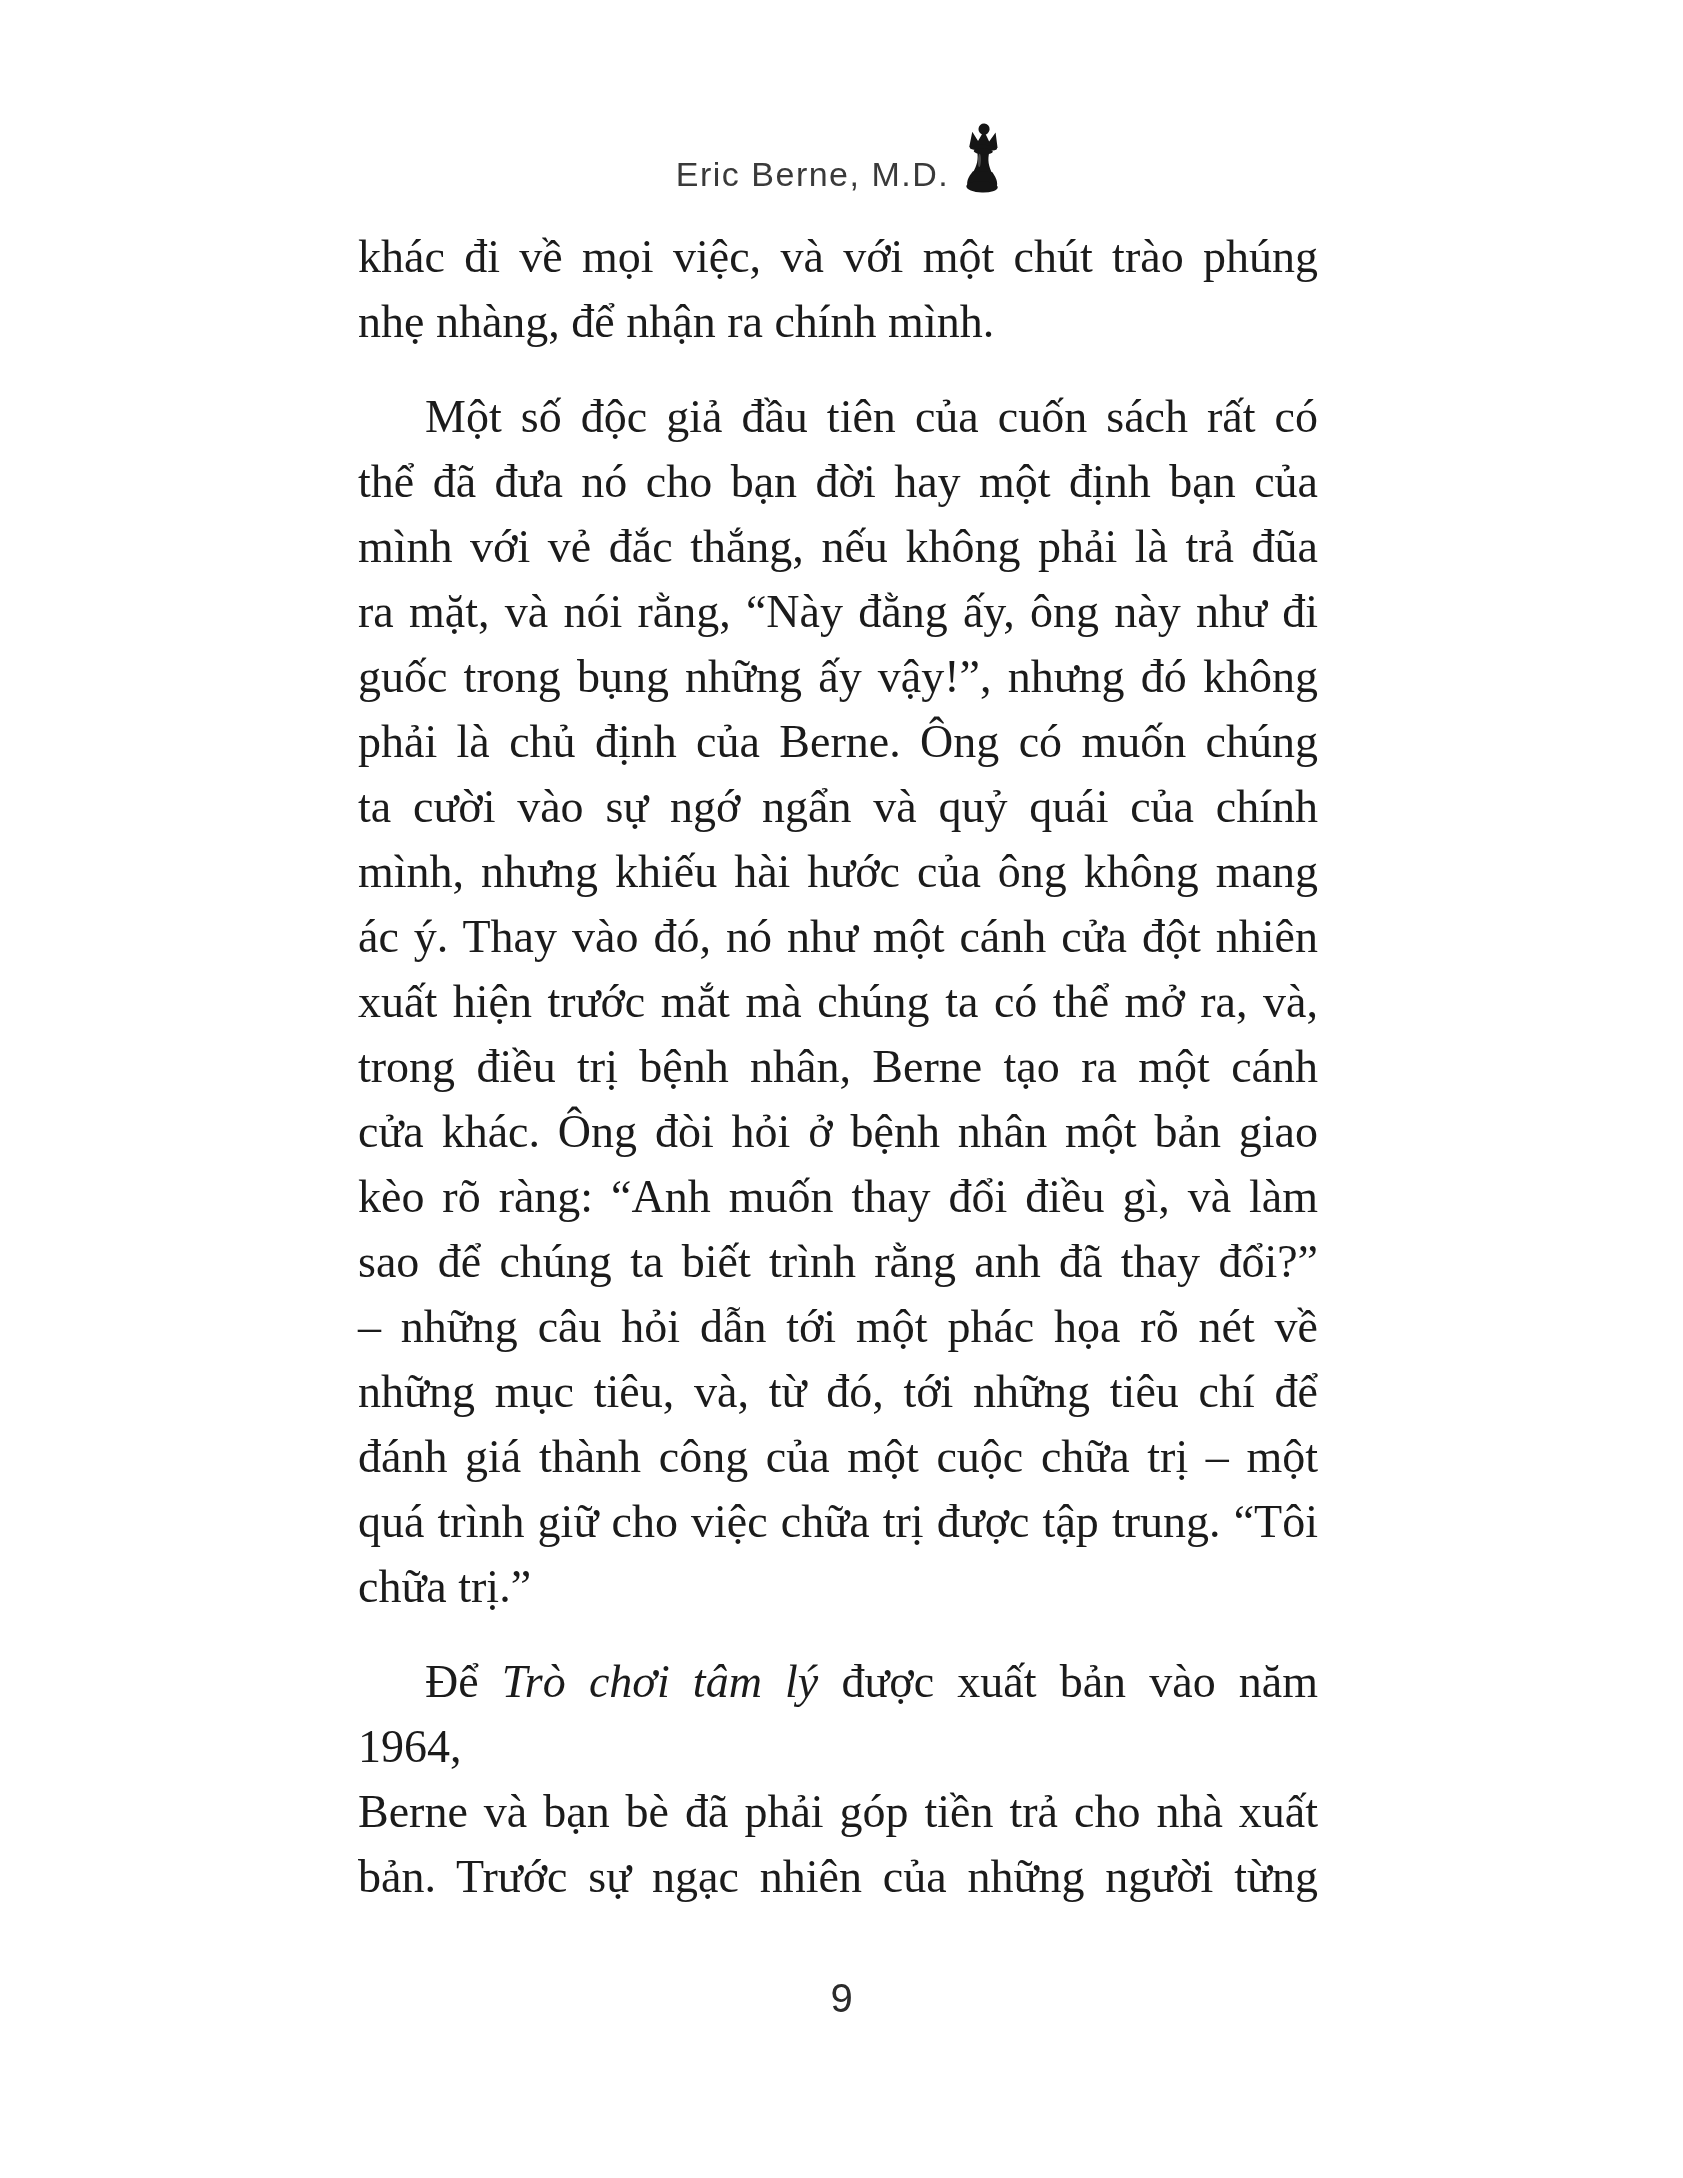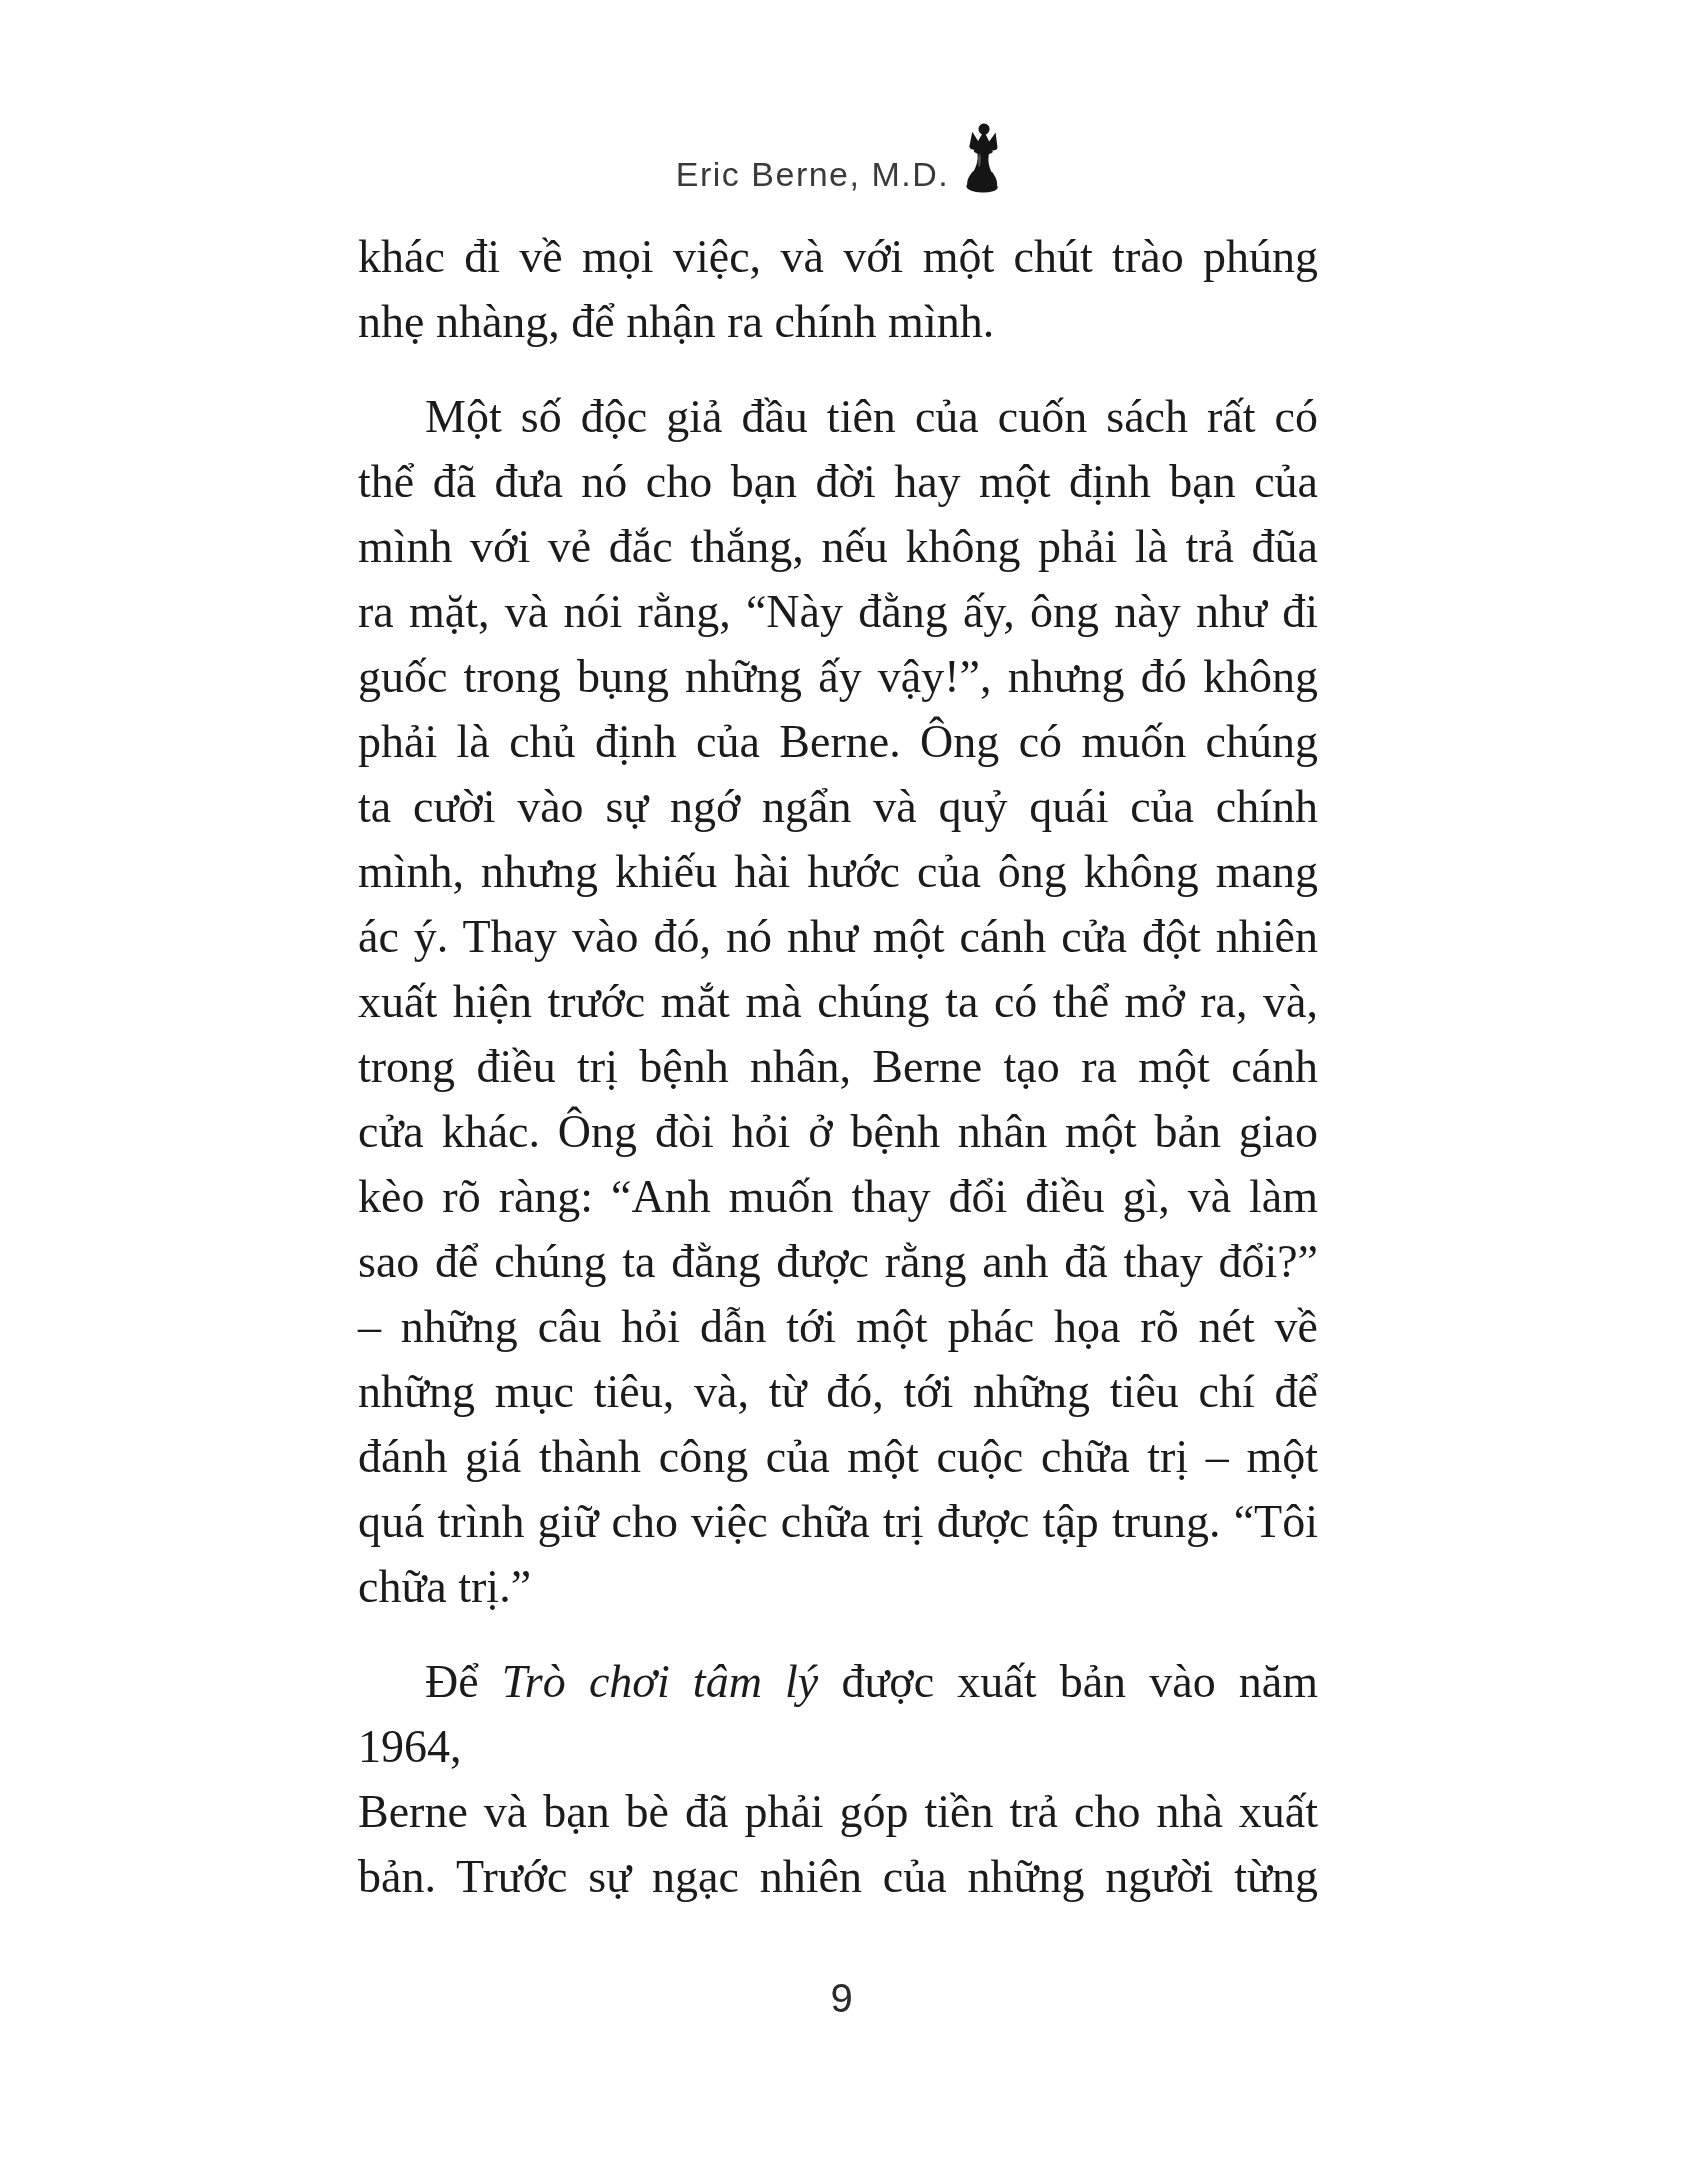--- a/index.html
+++ b/index.html
@@ -114,21 +114,21 @@
       <div class="line">ra mặt, và nói rằng, “Này đằng ấy, ông này như đi</div>
       <div class="line">guốc trong bụng những ấy vậy!”, nhưng đó không</div>
       <div class="line">phải là chủ định của Berne. Ông có muốn chúng</div>
       <div class="line">ta cười vào sự ngớ ngẩn và quỷ quái của chính</div>
       <div class="line">mình, nhưng khiếu hài hước của ông không mang</div>
       <div class="line">ác ý. Thay vào đó, nó như một cánh cửa đột nhiên</div>
       <div class="line">xuất hiện trước mắt mà chúng ta có thể mở ra, và,</div>
       <div class="line">trong điều trị bệnh nhân, Berne tạo ra một cánh</div>
       <div class="line">cửa khác. Ông đòi hỏi ở bệnh nhân một bản giao</div>
       <div class="line">kèo rõ ràng: “Anh muốn thay đổi điều gì, và làm</div>
-      <div class="line">sao để chúng ta đằng được rằng anh đã thay đổi?”</div>
+      <div class="line">sao để chúng ta biết trình rằng anh đã thay đổi?”</div>
       <div class="line">– những câu hỏi dẫn tới một phác họa rõ nét về</div>
       <div class="line">những mục tiêu, và, từ đó, tới những tiêu chí để</div>
       <div class="line">đánh giá thành công của một cuộc chữa trị – một</div>
       <div class="line">quá trình giữ cho việc chữa trị được tập trung. “Tôi</div>
       <div class="line para-end">chữa trị.”</div>
     </div>
 
     <div class="para">
       <div class="line indent">
         <span>Để </span><em>Trò chơi tâm lý</em><span> được xuất bản vào năm 1964,</span>

